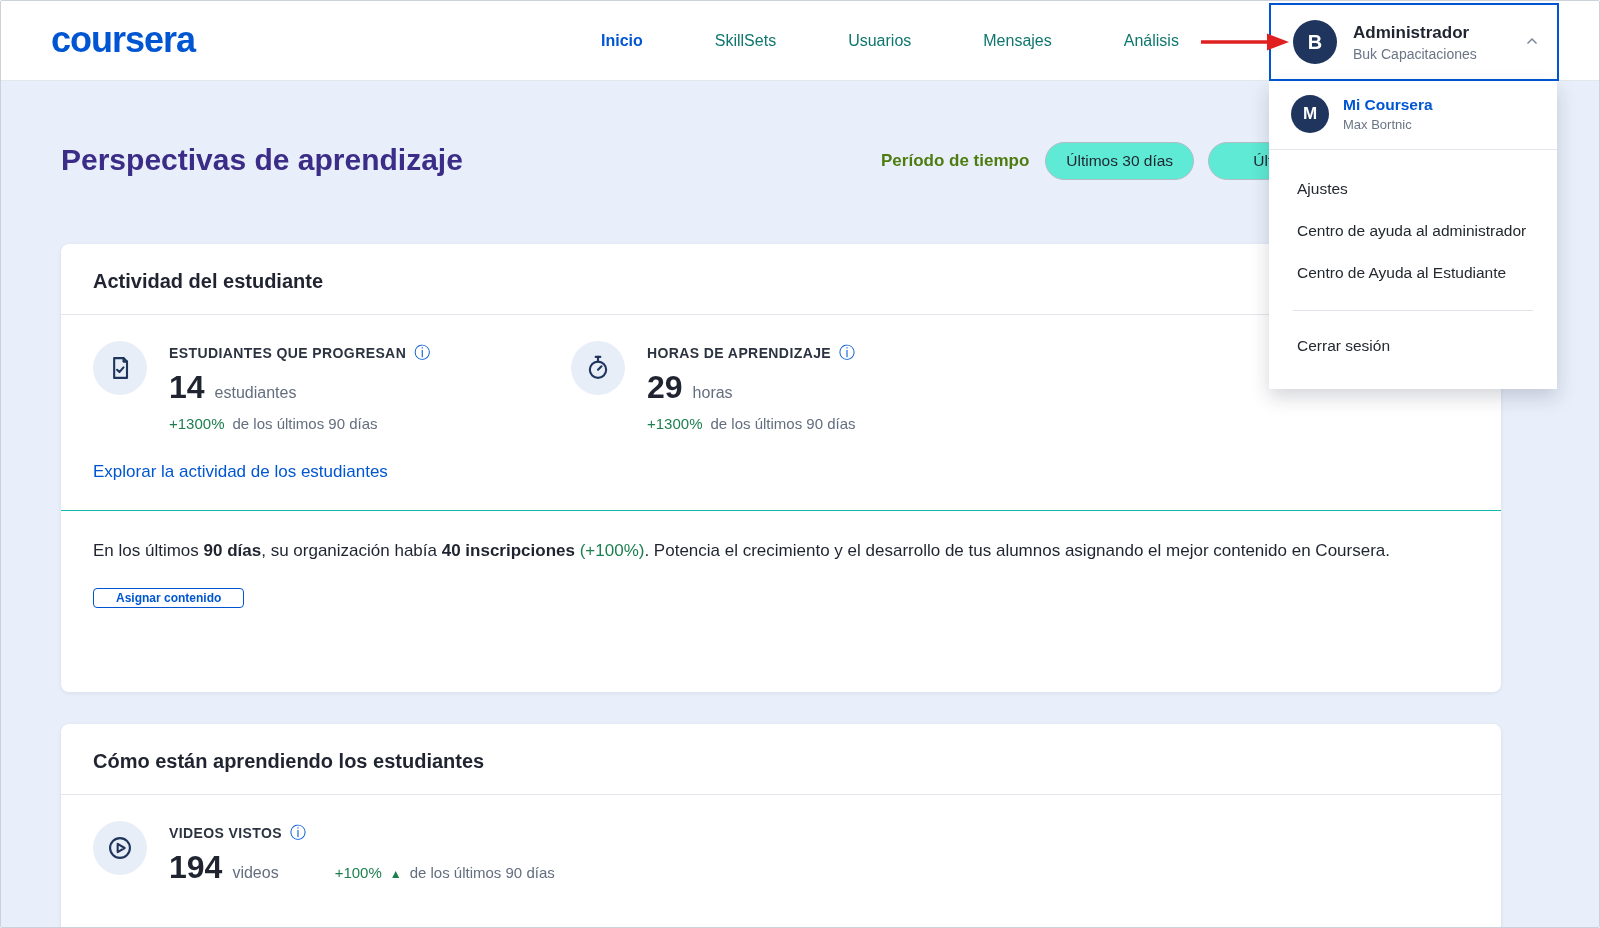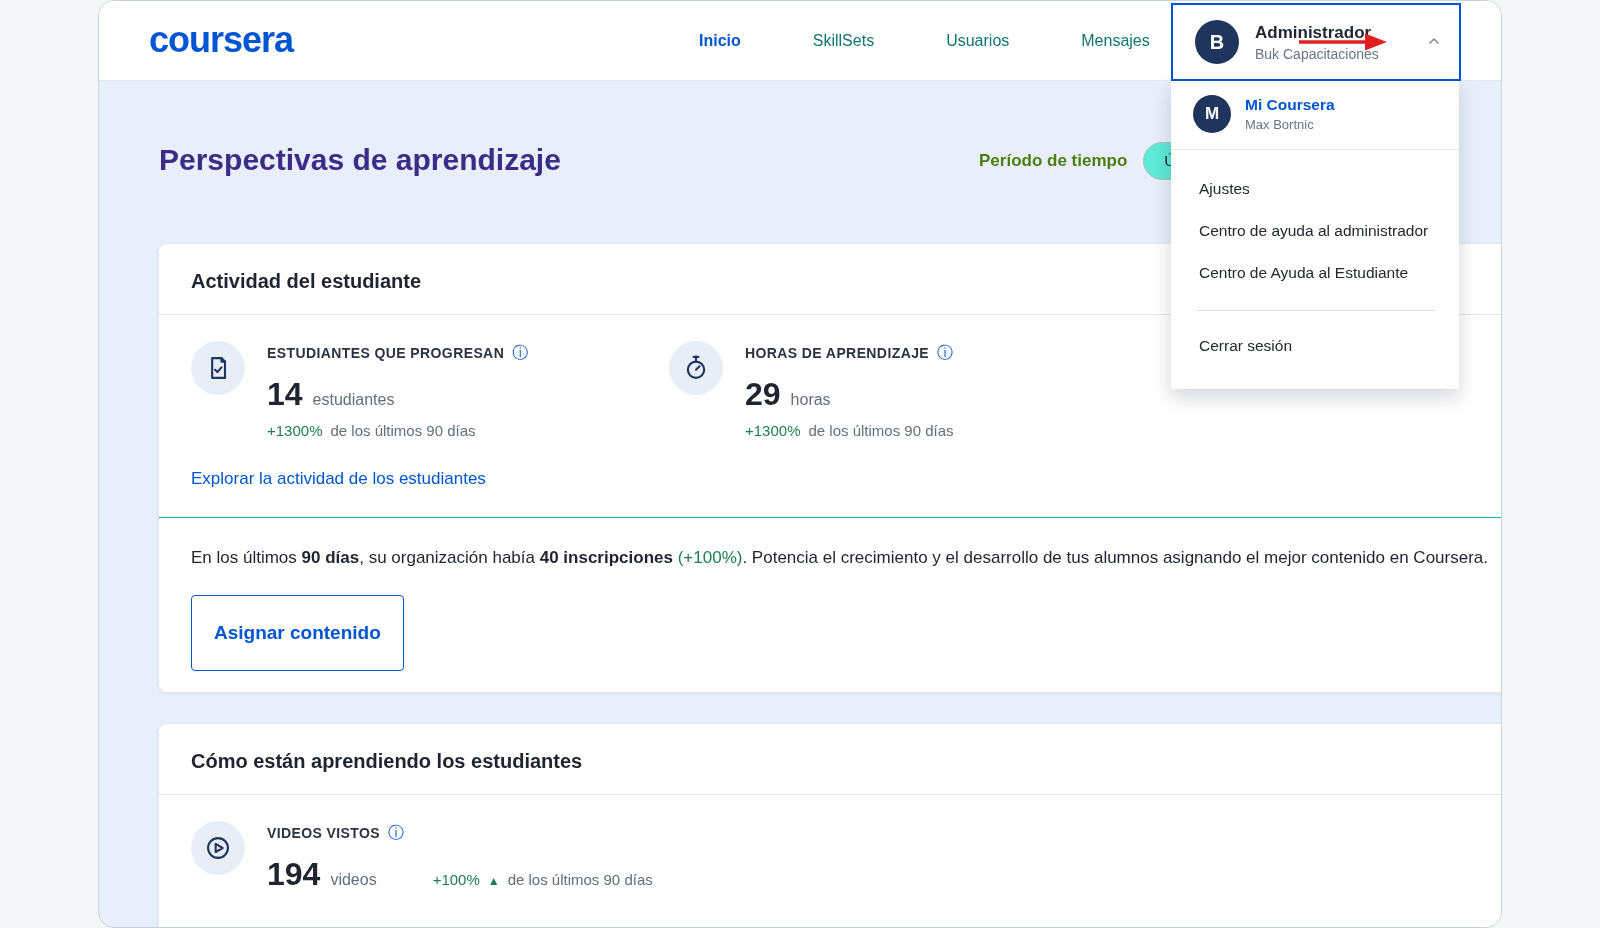--- a/index.html
+++ b/index.html
@@ -1,21 +1,21 @@
 <!DOCTYPE html>
 <html><head>
 <meta charset="utf-8">
 <style>
   * { margin:0; padding:0; box-sizing:border-box; }
   html,body { background:#f5f6f8; }
   body { font-family:"Liberation Sans", sans-serif; color:#1f2430; }
 
   .screen {
-    position:relative; width:1404px; height:928px;
-    background:#e8effa; border:1px solid #ccd2da; border-radius:16px;
+    position:relative; width:1600px; height:928px;
+    background:#e8effa; border:1px solid #ccd2da; border-radius:2px;
     overflow:hidden; margin:0 auto;
   }
 
   
   .topbar {
     position:absolute; top:0; left:0; right:0; height:80px;
     background:#fff; border-bottom:1px solid #e4e7eb; z-index:5;
   }
   .logo {
     position:absolute; left:50px; top:18px;
@@ -98,39 +98,39 @@
   .metric { display:flex; gap:22px; }
   .metric.first { width:478px; }
   .metric-icon {
     width:54px; height:54px; border-radius:50%; background:#e8eef7;
     display:flex; align-items:center; justify-content:center;
     color:#1f355e; flex:0 0 auto;
   }
   .metric-label-row { display:flex; align-items:center; gap:8px; margin-top:4px; }
   .metric-label { font-size:14px; font-weight:bold; color:#2b3340; letter-spacing:.4px; }
   .info-glyph { color:#0056d2; font-size:16px; line-height:1; cursor:pointer; }
-  .metric-value-row { display:flex; align-items:baseline; gap:10px; margin-top:15px; }
+  .metric-value-row { display:flex; align-items:baseline; gap:10px; margin-top:8px; }
   .metric-value { font-size:32px; font-weight:bold; color:#1f2430; }
   .metric-unit { font-size:16px; color:#636e7e; }
   .metric-delta-row { display:flex; align-items:baseline; gap:8px; margin-top:9px; font-size:15px; }
   .delta { color:#1d7f4f; }
   .delta-period { color:#636e7e; }
   .explore-link {
     display:inline-block; margin:30px 0 0 0; font-size:17px; color:#0056d2;
     text-decoration:none; cursor:pointer;
   }
 
   .summary-section { padding:27px 32px 30px 32px; }
   .summary-text { font-size:17px; line-height:1.55; color:#1f2430; max-width:1330px; }
   .summary-text b { font-weight:bold; }
   .green { color:#1d7f4f; }
   .assign-btn {
     margin-top:24px; background:#fff; border:1px solid #0056d2; color:#0056d2;
-    font-family:inherit; font-size:19px; font-weight:bold;
-    padding:26px 22px; border-radius:4px; cursor:pointer;
+    font-family:inherit; font-size:12px; font-weight:bold;
+    padding:2px 22px; border-radius:4px; cursor:pointer;
   }
 
   .learning-section { padding:26px 32px; }
   .inline-delta { display:flex; align-items:baseline; gap:8px; margin-left:46px; font-size:15px; }
   .tri-up { color:#1d7f4f; font-size:12px; }
 </style>
 </head>
 <body>
 
 <div class="screen">

